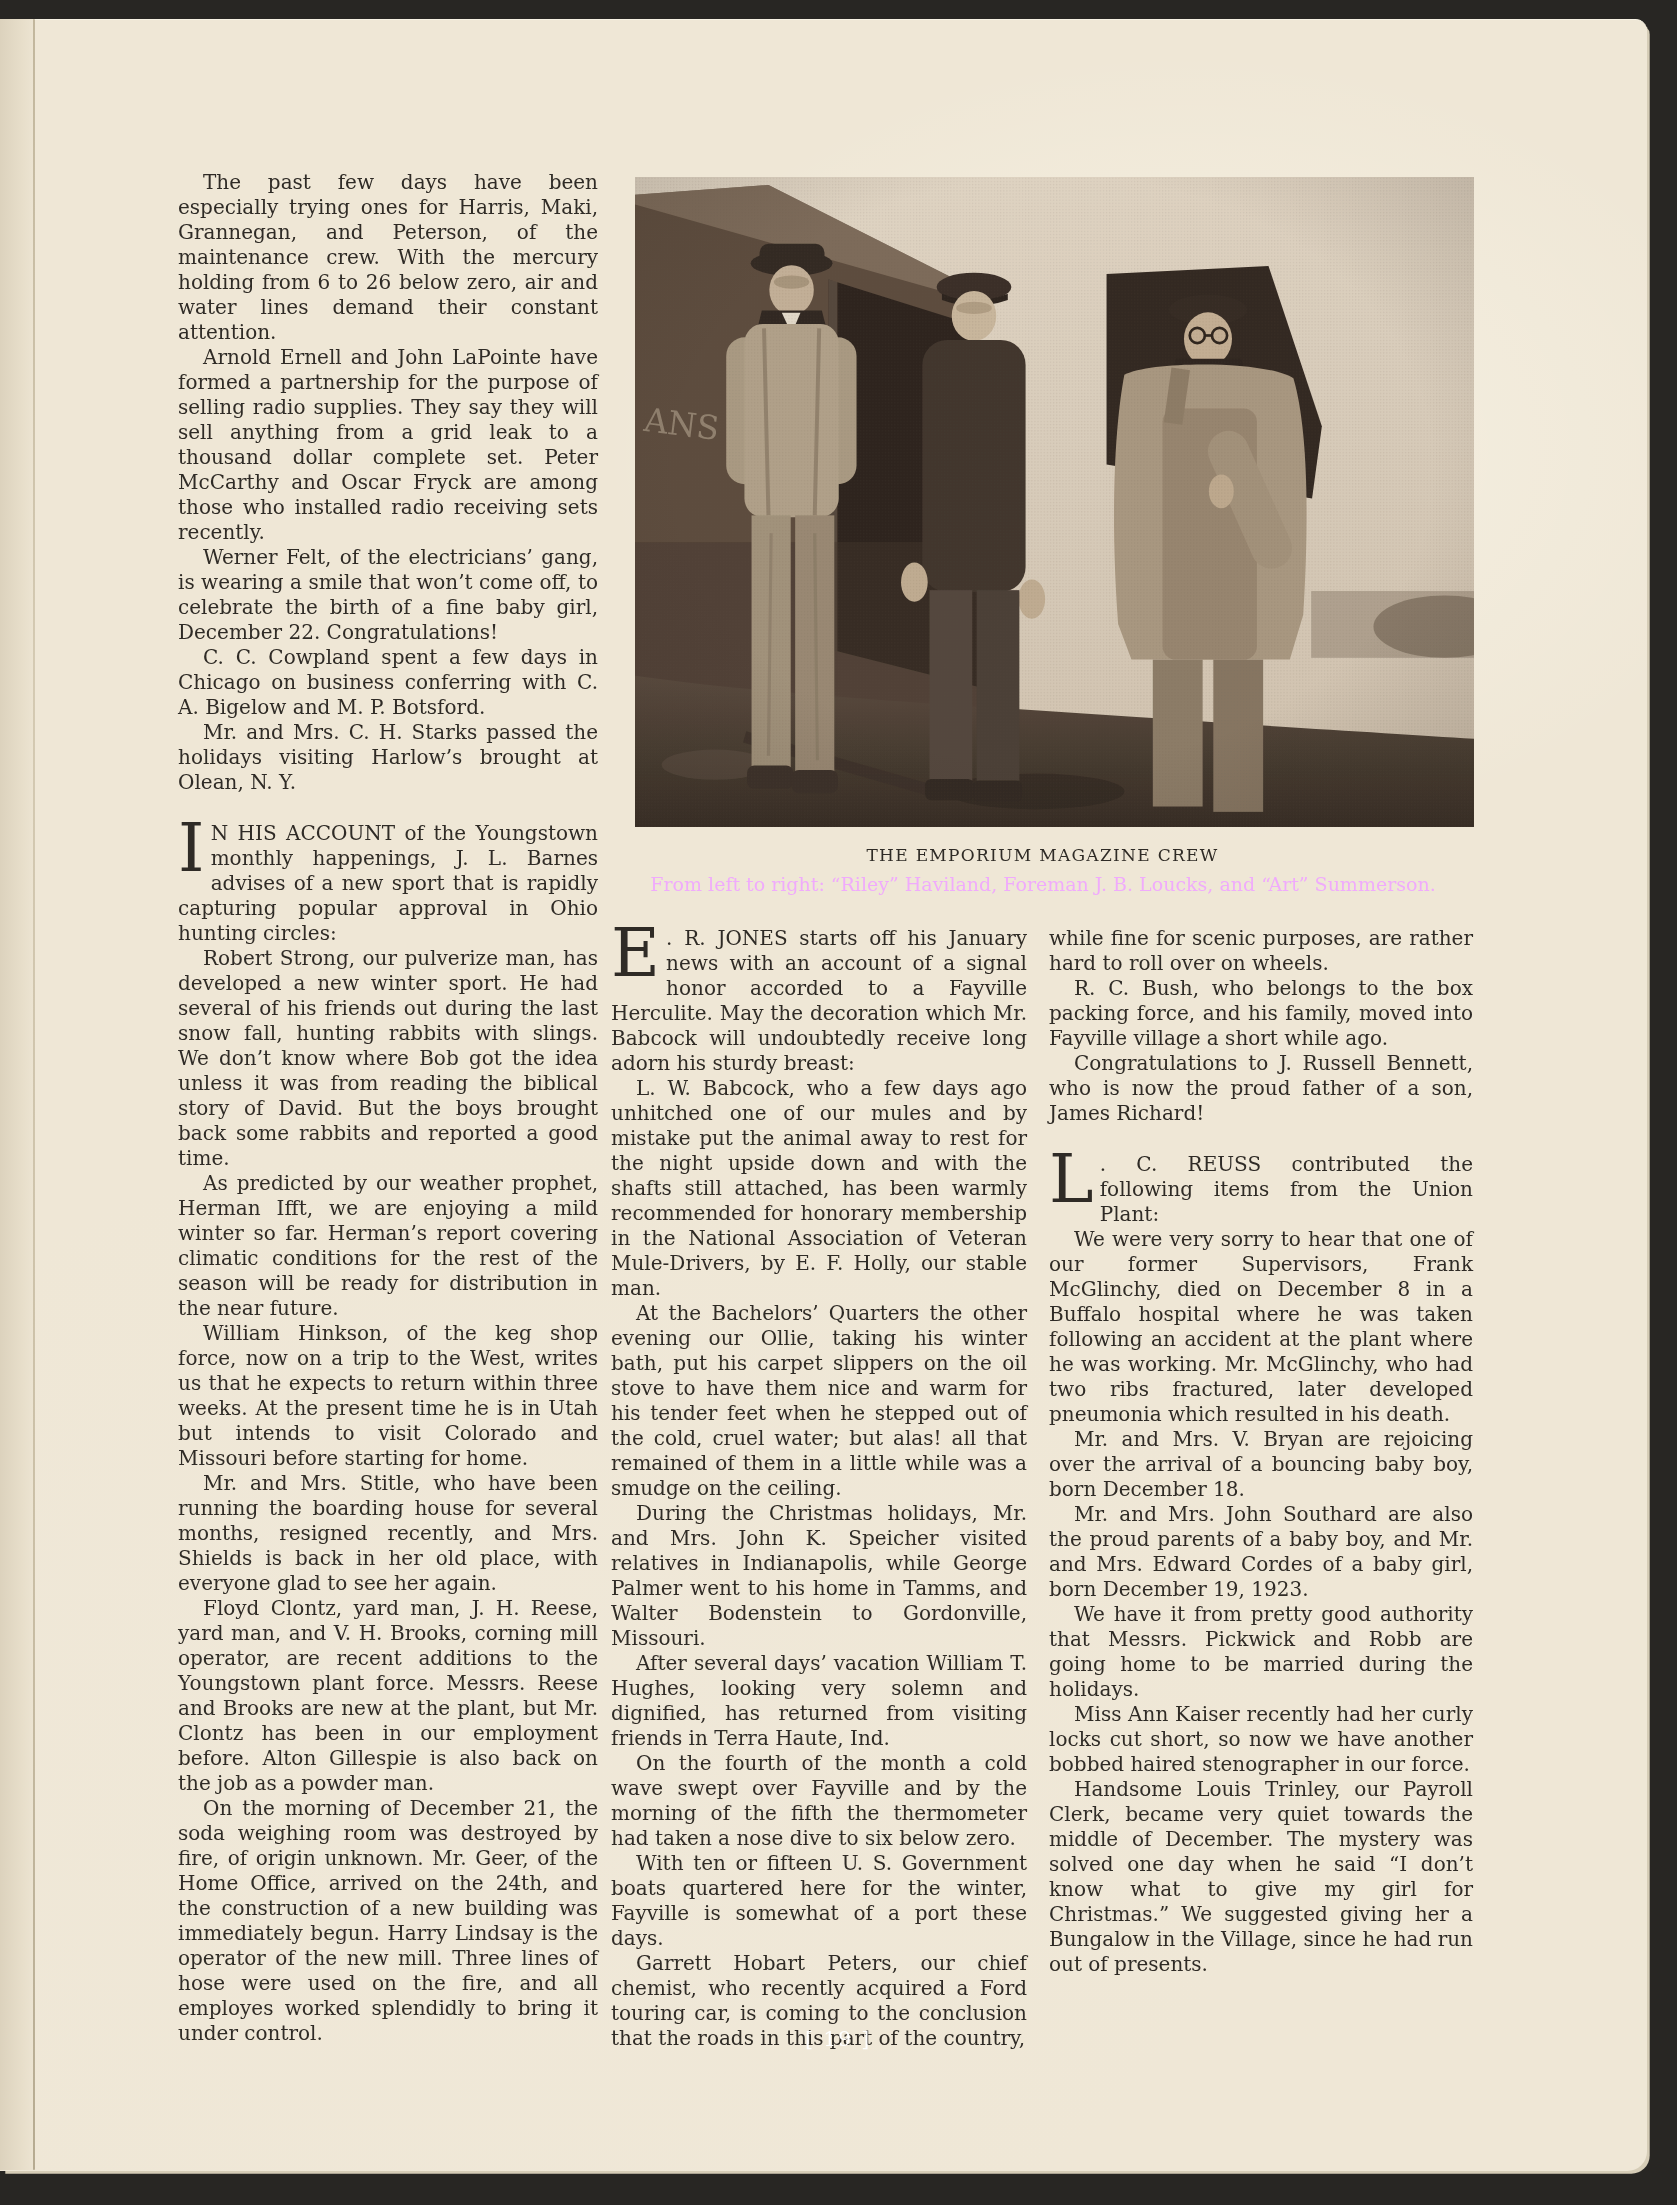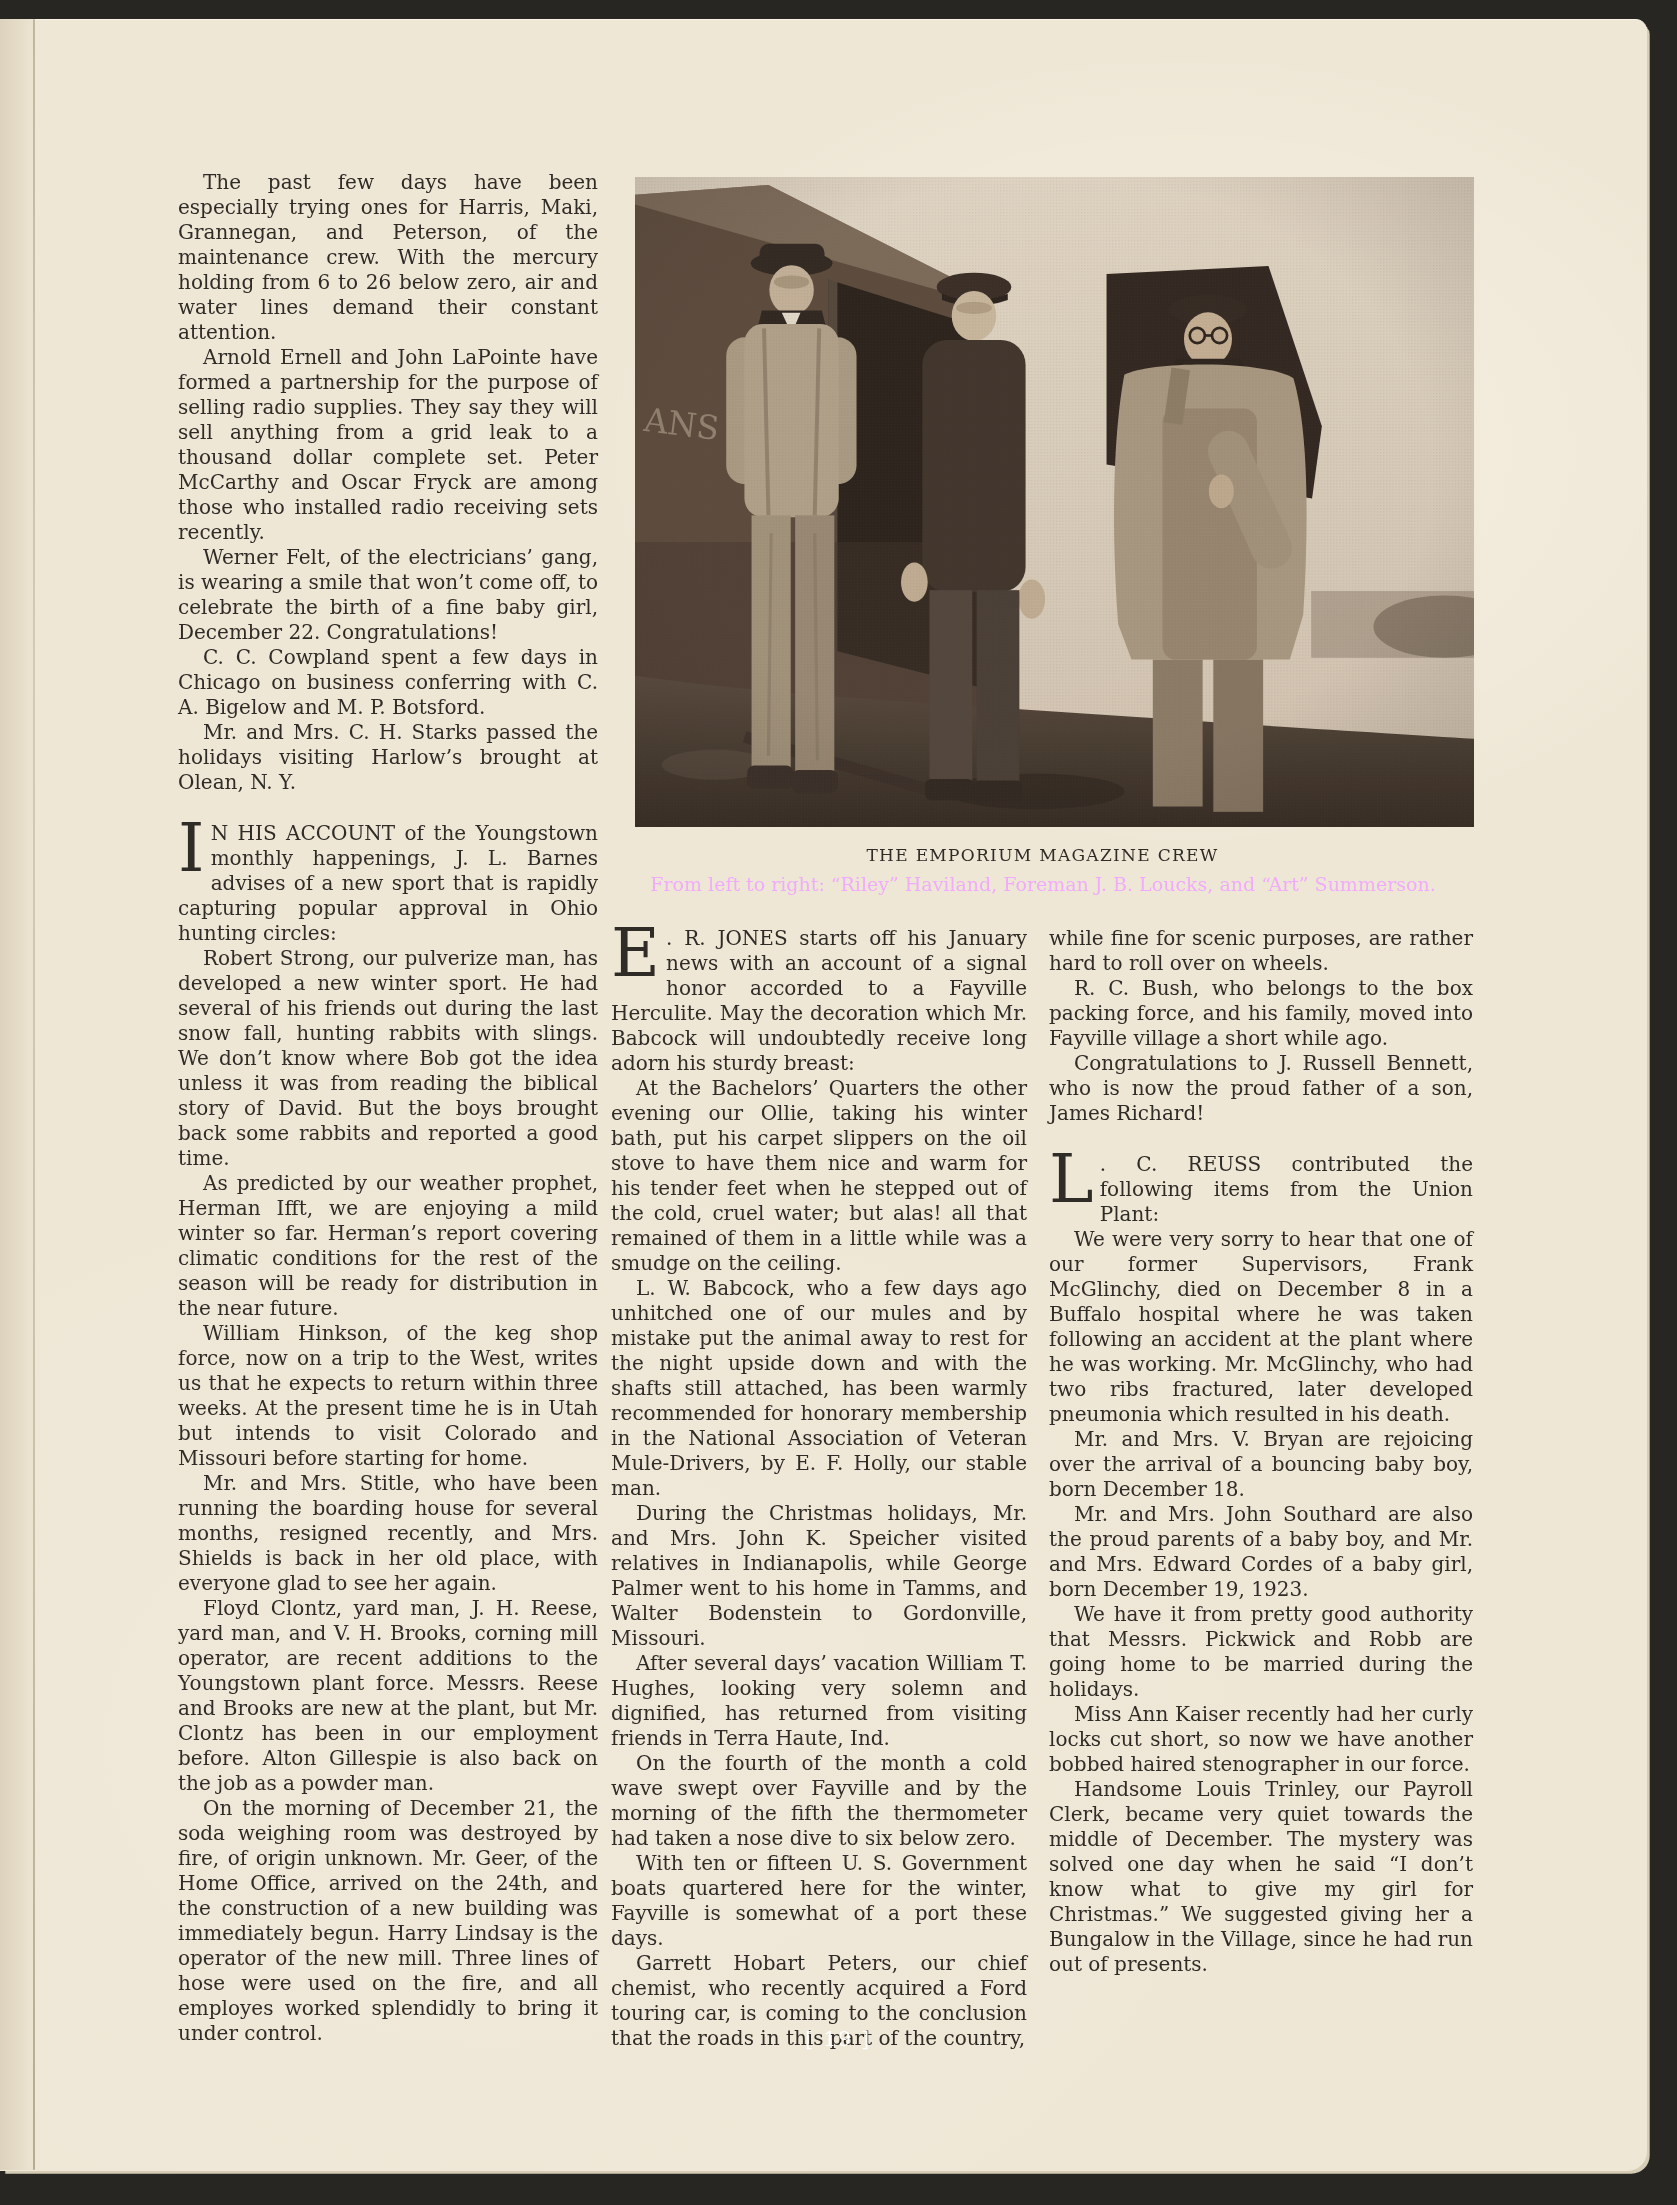--- a/index.html
+++ b/index.html
@@ -218,22 +218,22 @@
       <p class="para gap"><span class="dropcap">I</span>N HIS ACCOUNT of the Youngstown monthly happenings, J. L. Barnes advises of a new sport that is rapidly capturing popular approval in Ohio hunting circles:</p>
       <p class="para indent">Robert Strong, our pulverize man, has developed a new winter sport.  He had several of his friends out during the last snow fall, hunting rabbits with slings.  We don’t know where Bob got the idea unless it was from reading the biblical story of David.  But the boys brought back some rabbits and reported a good time.</p>
       <p class="para indent">As predicted by our weather prophet, Herman Ifft, we are enjoying a mild winter so far.  Herman’s report covering climatic conditions for the rest of the season will be ready for distribution in the near future.</p>
       <p class="para indent">William Hinkson, of the keg shop force, now on a trip to the West, writes us that he expects to return within three weeks. At the present time he is in Utah but intends to visit Colorado and Missouri before starting for home.</p>
       <p class="para indent">Mr. and Mrs. Stitle, who have been running the boarding house for several months, resigned recently, and Mrs. Shields is back in her old place, with everyone glad to see her again.</p>
       <p class="para indent">Floyd Clontz, yard man, J. H. Reese, yard man, and V. H. Brooks, corning mill operator, are recent additions to the Youngstown plant force.  Messrs. Reese and Brooks are new at the plant, but Mr. Clontz has been in our employment before.  Alton Gillespie is also back on the job as a powder man.</p>
       <p class="para indent">On the morning of December 21, the soda weighing room was destroyed by fire, of origin unknown.  Mr. Geer, of the Home Office, arrived on the 24th, and the construction of a new building was immediately begun.  Harry Lindsay is the operator of the new mill.  Three lines of hose were used on the fire, and all employes worked splendidly to bring it under control.</p>
     </div>
   <div class="col col-middle">
       <p class="para"><span class="dropcap">E</span>. R. JONES starts off his January news with an account of a signal honor accorded to a Fayville Herculite. May the decoration which Mr. Babcock will undoubtedly receive long adorn his sturdy breast:</p>
+      <p class="para indent">L. W. Babcock, who a few days ago unhitched one of our mules and by mistake put the animal away to rest for the night upside down and with the shafts still attached, has been warmly recommended for honorary membership in the National Association of Veteran Mule-Drivers, by E. F. Holly, our stable man.</p>
       <p class="para indent">At the Bachelors’ Quarters the other evening our Ollie, taking his winter bath, put his carpet slippers on the oil stove to have them nice and warm for his tender feet when he stepped out of the cold, cruel water; but alas! all that remained of them in a little while was a smudge on the ceiling.</p>
-      <p class="para indent">L. W. Babcock, who a few days ago unhitched one of our mules and by mistake put the animal away to rest for the night upside down and with the shafts still attached, has been warmly recommended for honorary membership in the National Association of Veteran Mule-Drivers, by E. F. Holly, our stable man.</p>
       <p class="para indent">During the Christmas holidays, Mr. and Mrs. John K. Speicher visited relatives in Indianapolis, while George Palmer went to his home in Tamms, and Walter Bodenstein to Gordonville, Missouri.</p>
       <p class="para indent">After several days’ vacation William T. Hughes, looking very solemn and dignified, has returned from visiting friends in Terra Haute, Ind.</p>
       <p class="para indent">On the fourth of the month a cold wave swept over Fayville and by the morning of the fifth the thermometer had taken a nose dive to six below zero.</p>
       <p class="para indent">With ten or fifteen U. S. Government boats quartered here for the winter, Fayville is somewhat of a port these days.</p>
       <p class="para indent">Garrett Hobart Peters, our chief chemist, who recently acquired a Ford touring car, is coming to the conclusion that the roads in this part of the country,</p>
     </div>
   <div class="col col-right">
       <p class="para">while fine for scenic purposes, are rather hard to roll over on wheels.</p>
       <p class="para indent">R. C. Bush, who belongs to the box packing force, and his family, moved into Fayville village a short while ago.</p>
       <p class="para indent">Congratulations to J. Russell Bennett, who is now the proud father of a son, James Richard!</p>

